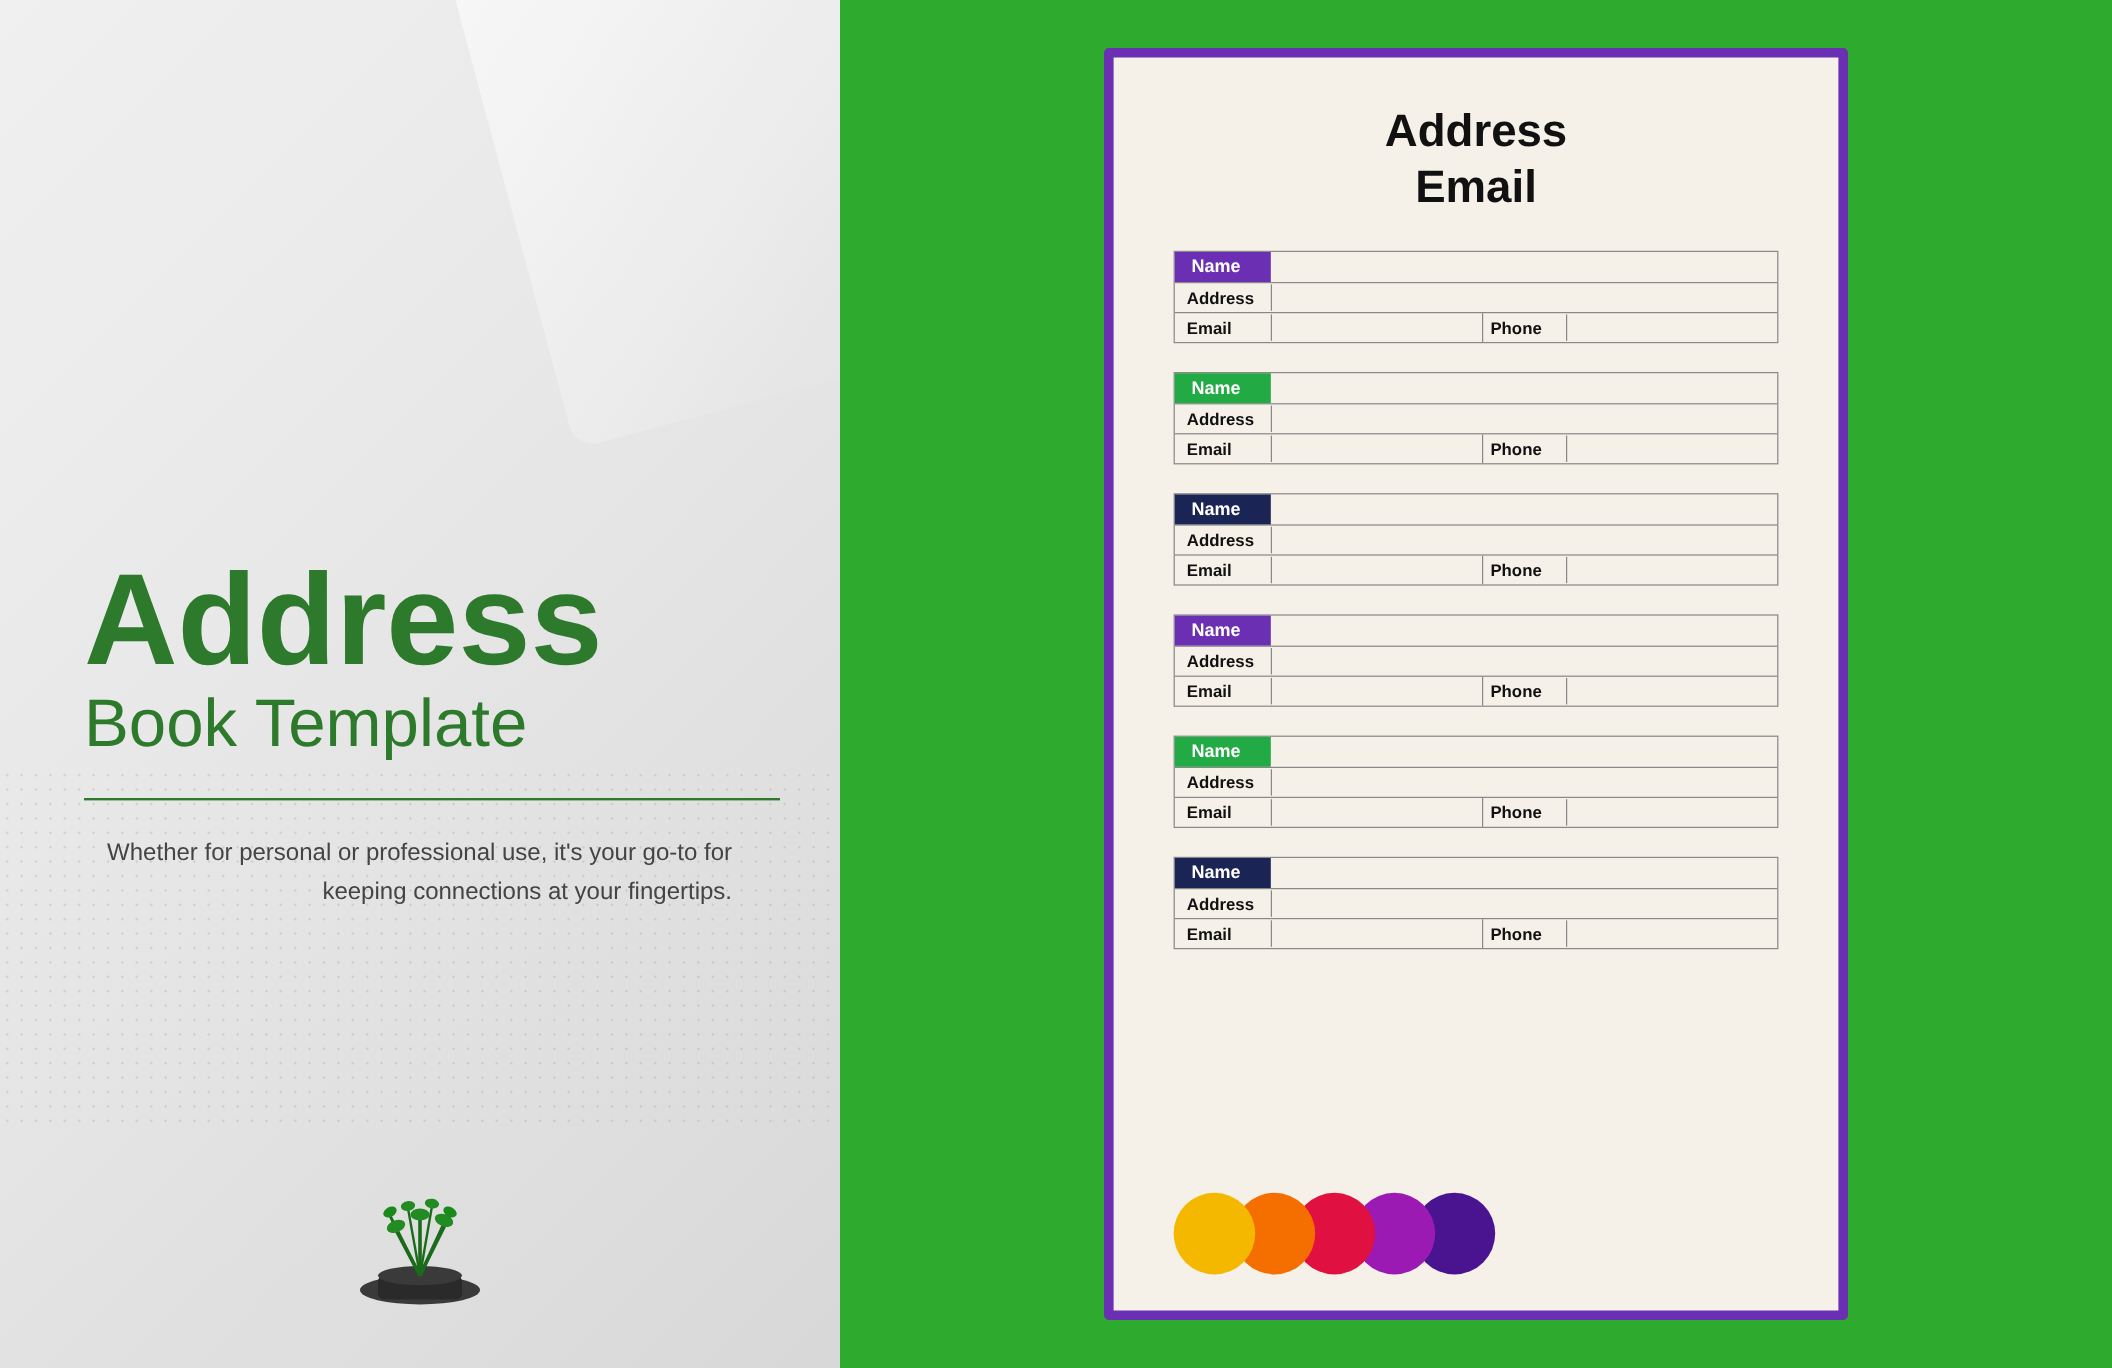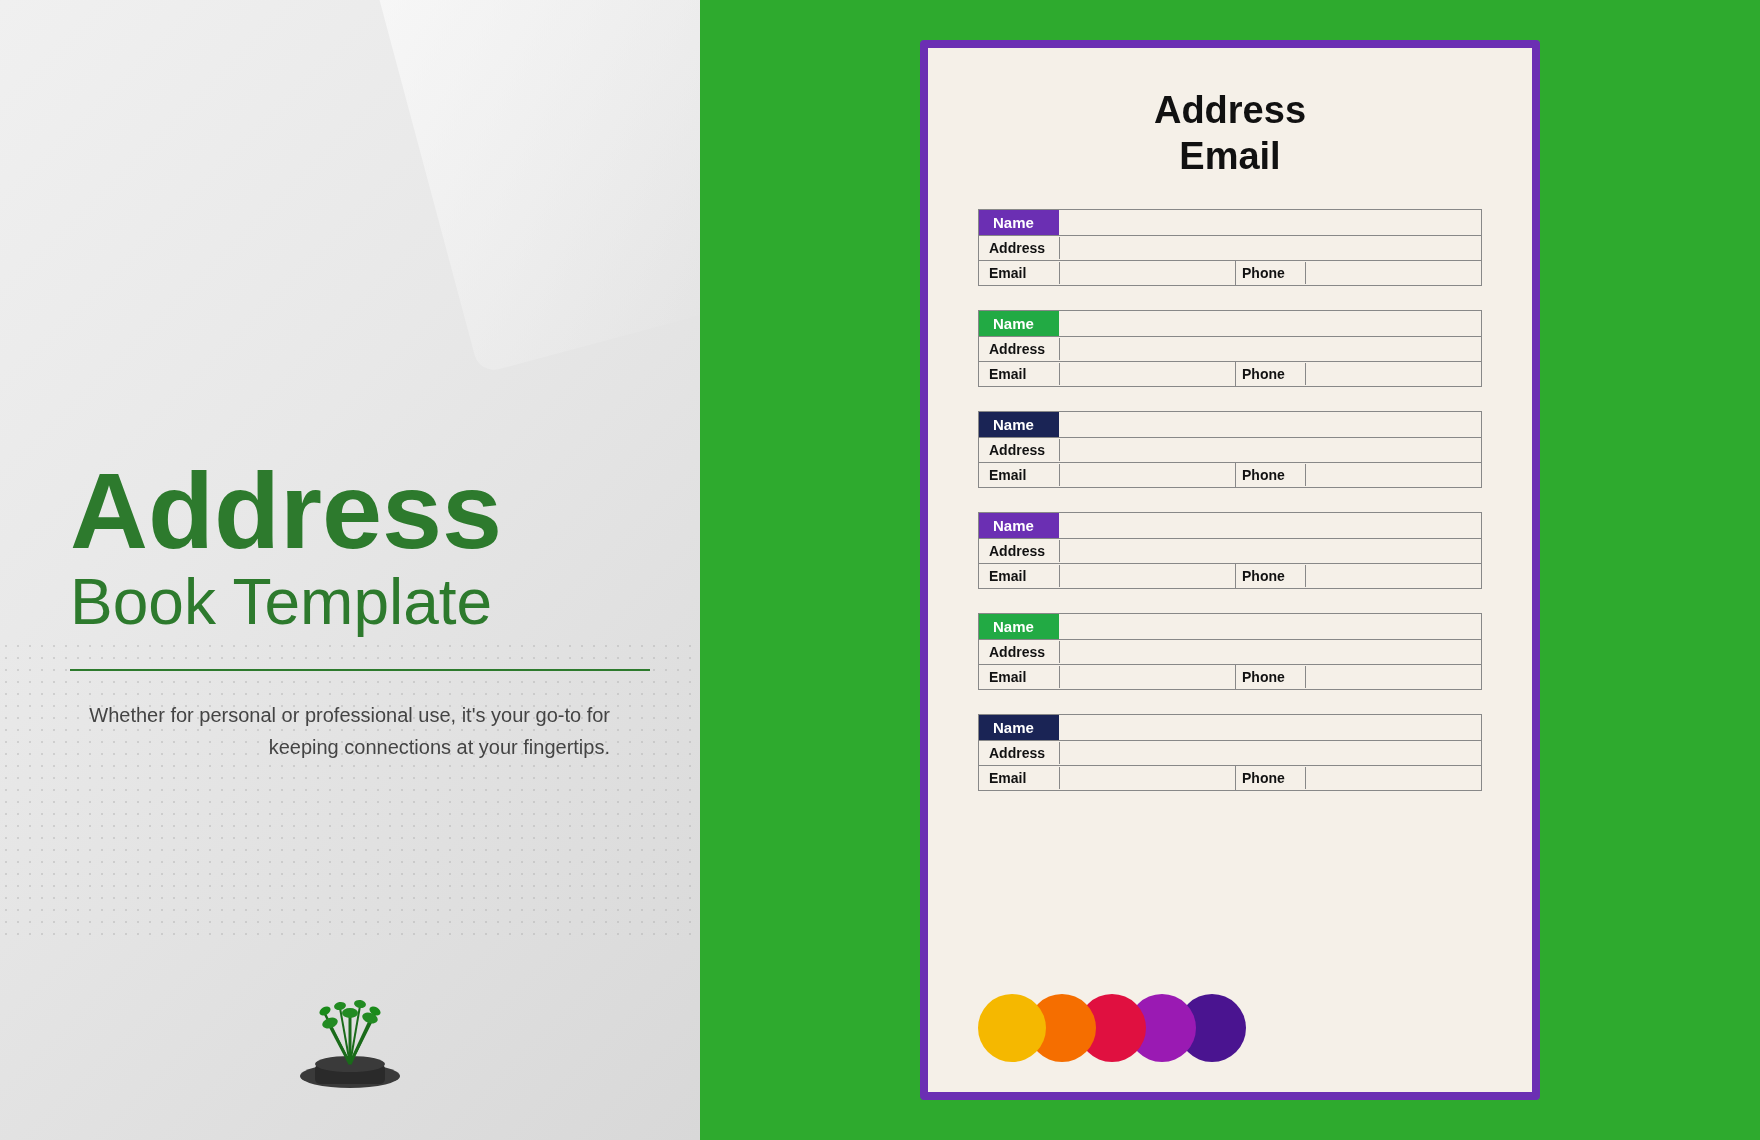--- a/index.html
+++ b/index.html
@@ -61,21 +61,21 @@
 
     .main-title {
       font-size: 108px;
       font-weight: 900;
       color: #2d7a2d;
       line-height: 1;
       margin-bottom: 0;
     }
 
     .sub-title {
-      font-size: 64px;
+      font-size: 56px;
       font-weight: 400;
       color: #2d7a2d;
       margin-bottom: 30px;
     }
 
     .divider {
       width: 580px;
       height: 2px;
       background: #2d7a2d;
       margin-bottom: 28px;

